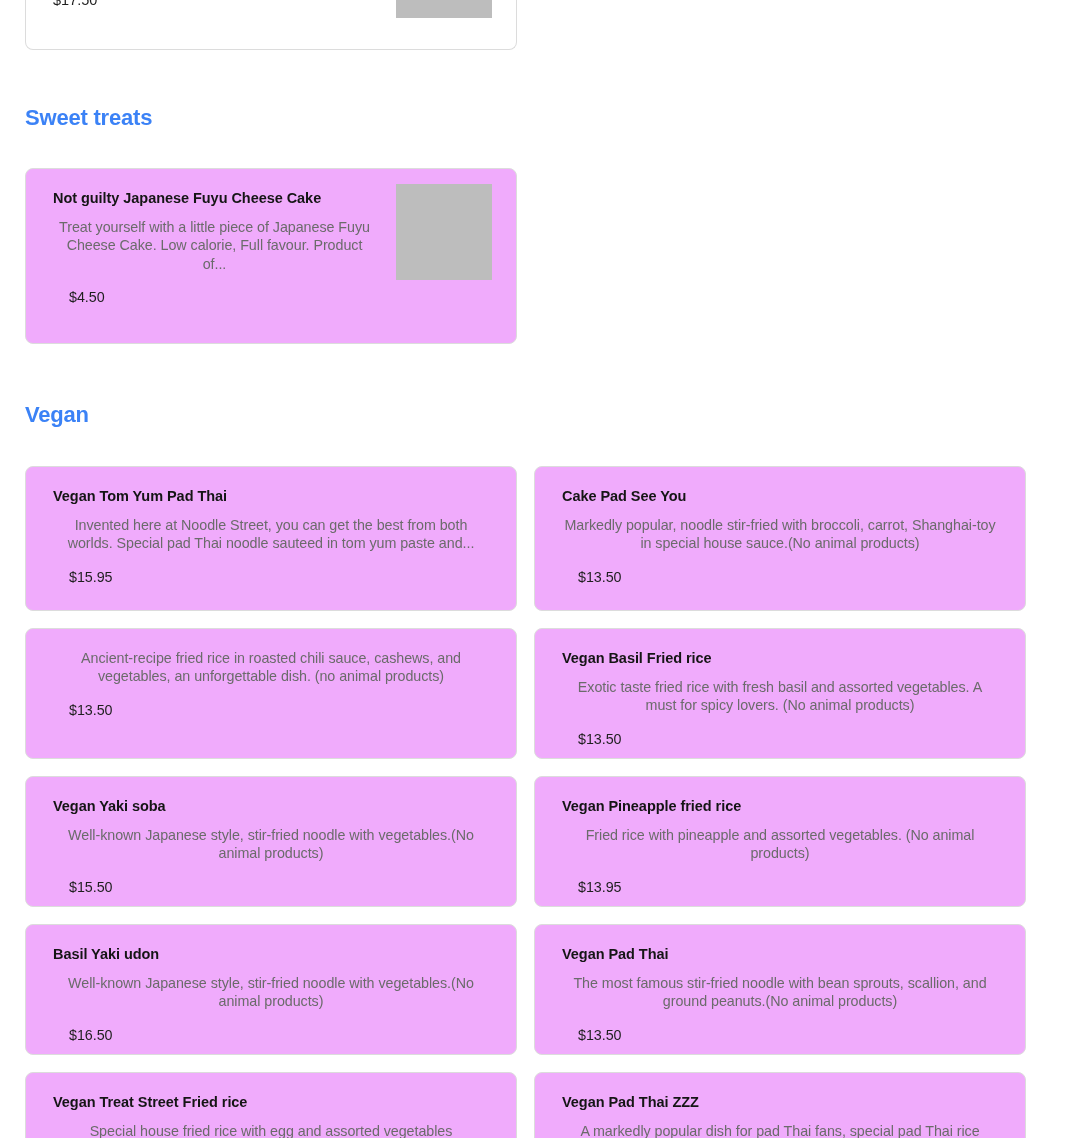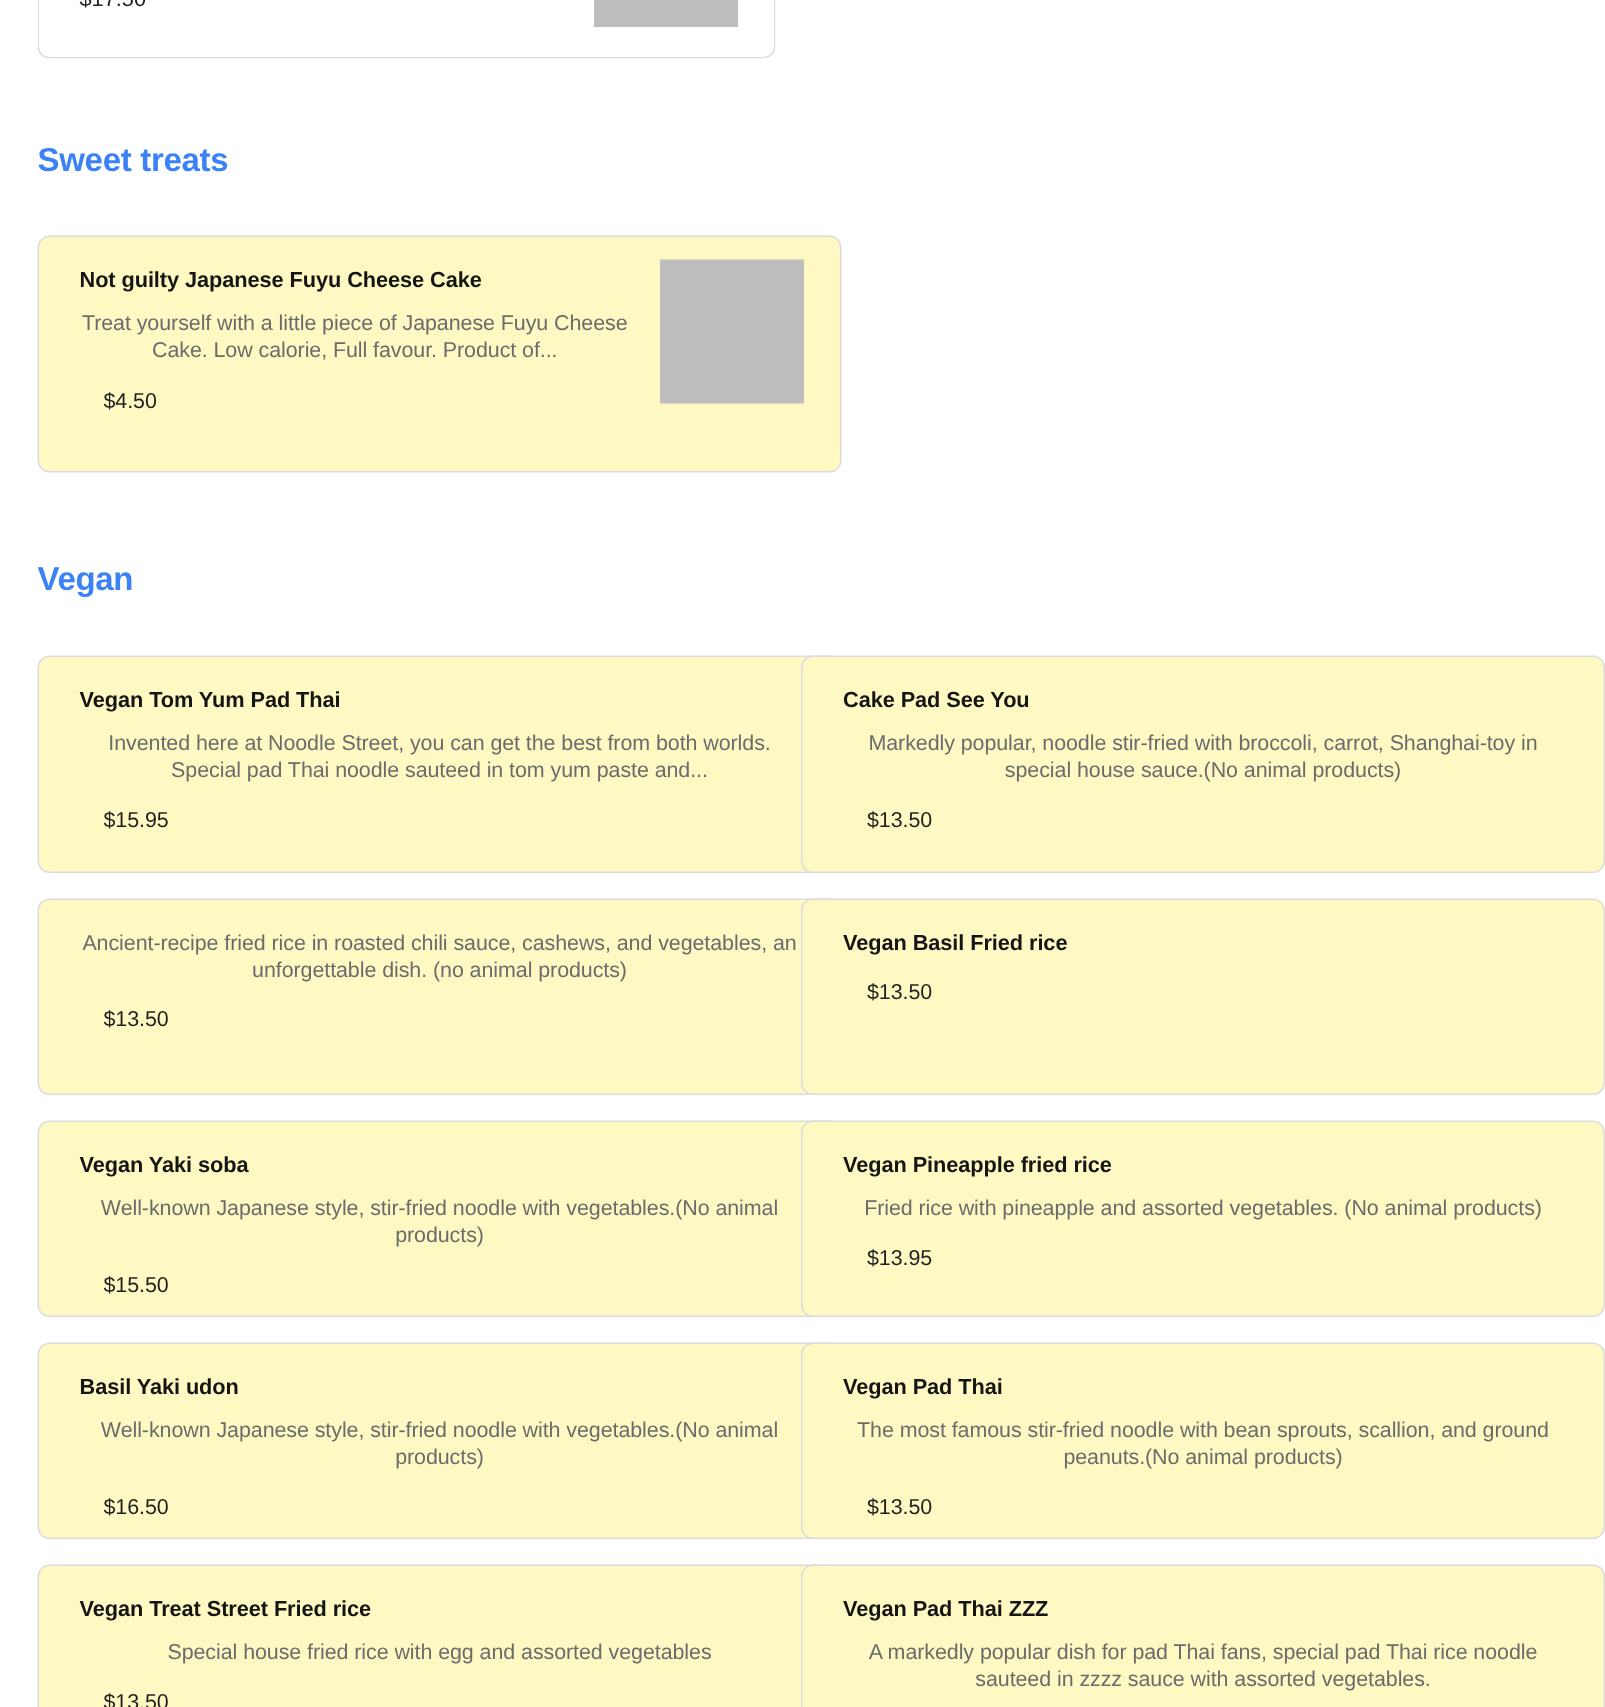--- a/index.html
+++ b/index.html
@@ -22,21 +22,21 @@
     width: 1070px;
     padding: 0;
     box-sizing: border-box;
   }
 
   
   .clipped-top {
     position: relative;
     margin: 0 0 0 25px;
     width: 492px;
-    height: 39px;
+    height: 50px;
     box-sizing: border-box;
     border: 1px solid #dcdcdc;
     border-top: none;
     border-radius: 0 0 8px 8px;
     background: #fff;
     overflow: hidden;
   }
   .clipped-top .price {
     position: absolute;
     left: 27px;
@@ -75,24 +75,24 @@
     box-sizing: border-box;
     align-items: start;
   }
   .grid.single {
     grid-template-columns: 492px;
   }
 
   .card {
     position: relative;
     box-sizing: border-box;
-    width: 536px;
+    width: 492px;
     border: 1px solid #dcdcdc;
     border-radius: 8px;
-    background: #fef9c3;
+    background: #f0abfc;
     padding: 20px 27px 22px 27px;
     overflow: hidden;
   }
   .card.has-thumb {
     padding-right: 140px;
     min-height: 126px;
   }
   .card .thumb {
     position: absolute;
     right: 24px;
@@ -178,20 +178,21 @@
         <div class="price">$13.50</div>
       </div>
 
       <div class="card h-131">
         <div class="desc">Ancient-recipe fried rice in roasted chili sauce, cashews, and vegetables, an unforgettable dish. (no animal products)</div>
         <div class="price">$13.50</div>
       </div>
 
       <div class="card h-131">
         <div class="name">Vegan Basil Fried rice</div>
+        <div class="desc">Exotic taste fried rice with fresh basil and assorted vegetables. A must for spicy lovers. (No animal products)</div>
         <div class="price">$13.50</div>
       </div>
 
       <div class="card h-131">
         <div class="name">Vegan Yaki soba</div>
         <div class="desc">Well-known Japanese style, stir-fried noodle with vegetables.(No animal products)</div>
         <div class="price">$15.50</div>
       </div>
 
       <div class="card h-131">

